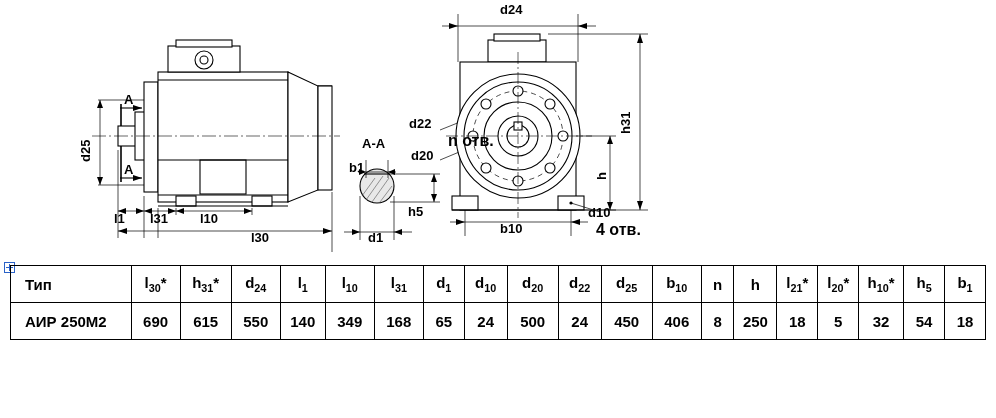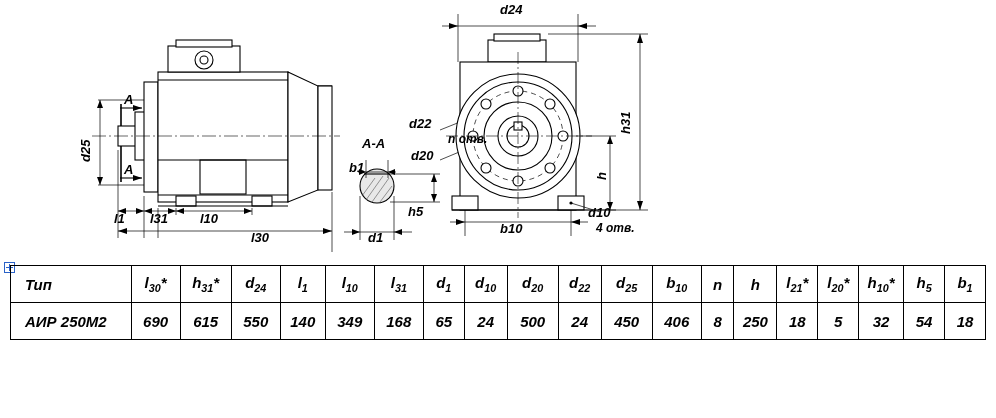--- a/index.html
+++ b/index.html
@@ -12,37 +12,36 @@
     height: 418px;
     font-family: "Liberation Sans", sans-serif;
     color: #000;
     position: relative;
     overflow: hidden;
   }
   #root {
     position: relative;
     width: 996px;
     height: 418px;
-    font-style: italic;
   }
   .drawing {
     position: absolute;
     left: 0;
     top: 0;
     width: 996px;
     height: 258px;
   }
   .dim-label {
     position: absolute;
     font-weight: bold;
     font-size: 13px;
     white-space: nowrap;
   }
   .dim-label.small {
-    font-size: 12px;
+    font-size: 16px;
     font-weight: bold;
     padding-left: 44px;
   }
   .vert {
     transform: rotate(-90deg);
     transform-origin: left top;
   }
 
   
   .table-wrap {

